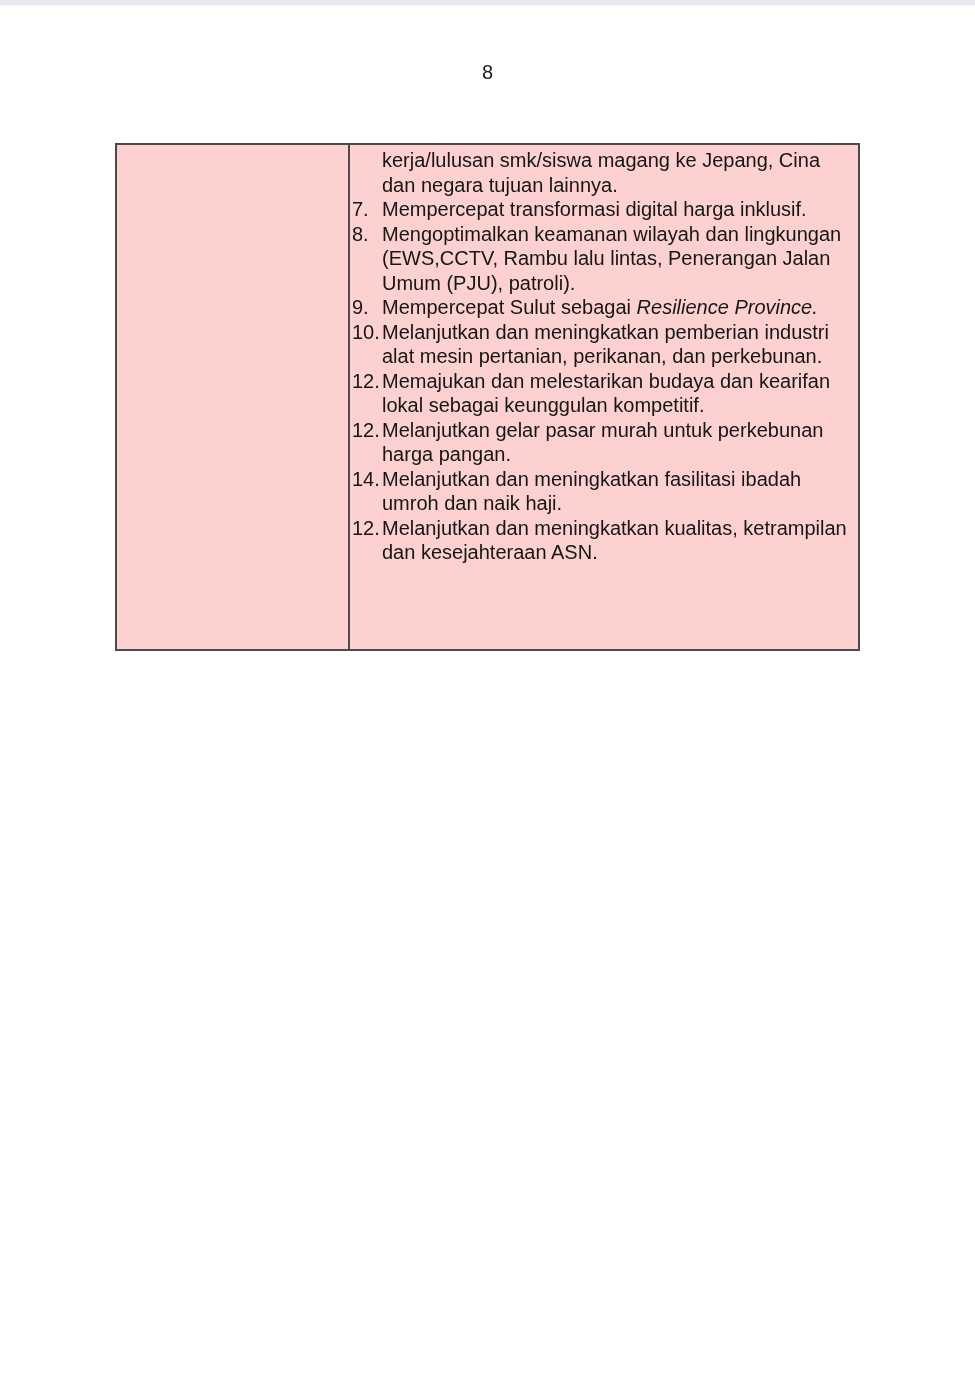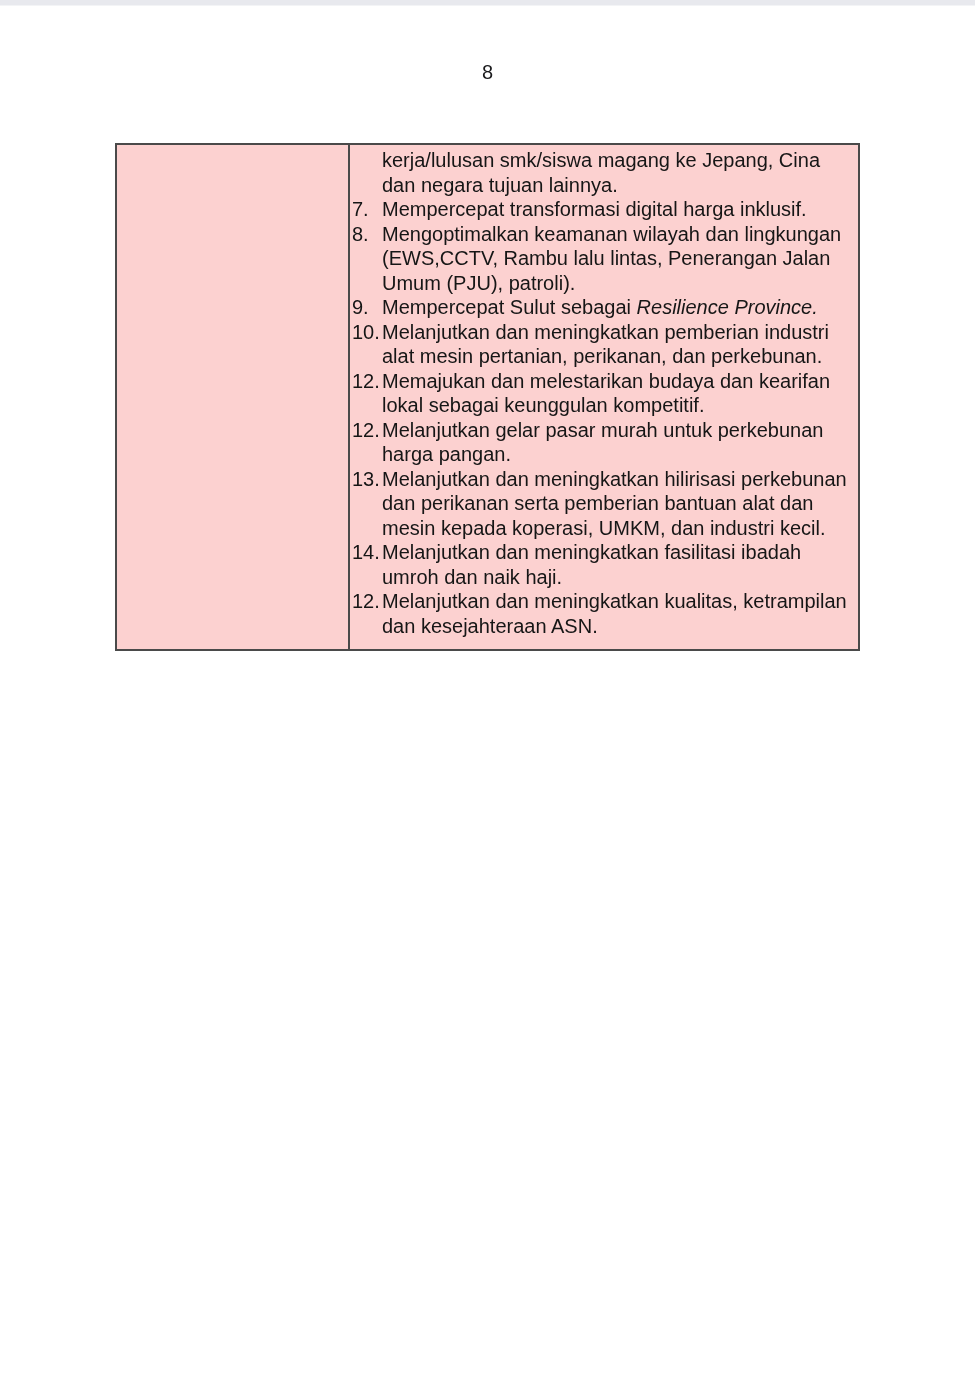--- a/index.html
+++ b/index.html
@@ -101,24 +101,20 @@
         </div>
         <div class="list-item">
           <span class="num">12.</span>
           <span class="txt">Memajukan dan melestarikan budaya dan kearifan lokal sebagai keunggulan kompetitif.</span>
         </div>
         <div class="list-item">
           <span class="num">12.</span>
           <span class="txt">Melanjutkan gelar pasar murah untuk perkebunan harga pangan.</span>
         </div>
         <div class="list-item">
-          <span class="num">13.</span>
-          <span class="txt">Melanjutkan dan meningkatkan hilirisasi perkebunan dan perikanan serta pemberian bantuan alat dan mesin kepada koperasi, UMKM, dan industri kecil.</span>
-        </div>
-        <div class="list-item">
           <span class="num">14.</span>
           <span class="txt">Melanjutkan dan meningkatkan fasilitasi ibadah umroh dan naik haji.</span>
         </div>
         <div class="list-item">
           <span class="num">12.</span>
           <span class="txt">Melanjutkan dan meningkatkan kualitas, ketrampilan dan kesejahteraan ASN.</span>
         </div>
       </div>
   </div>
 </div>

